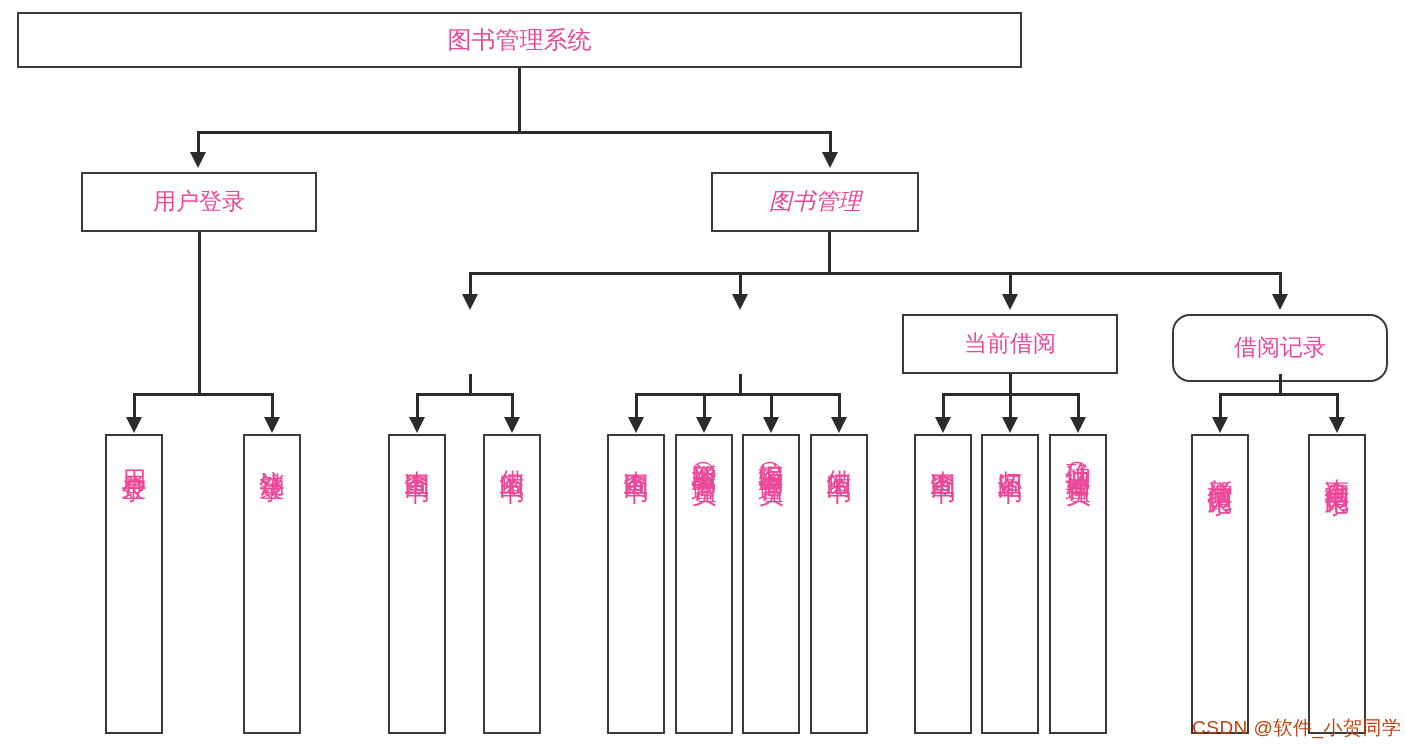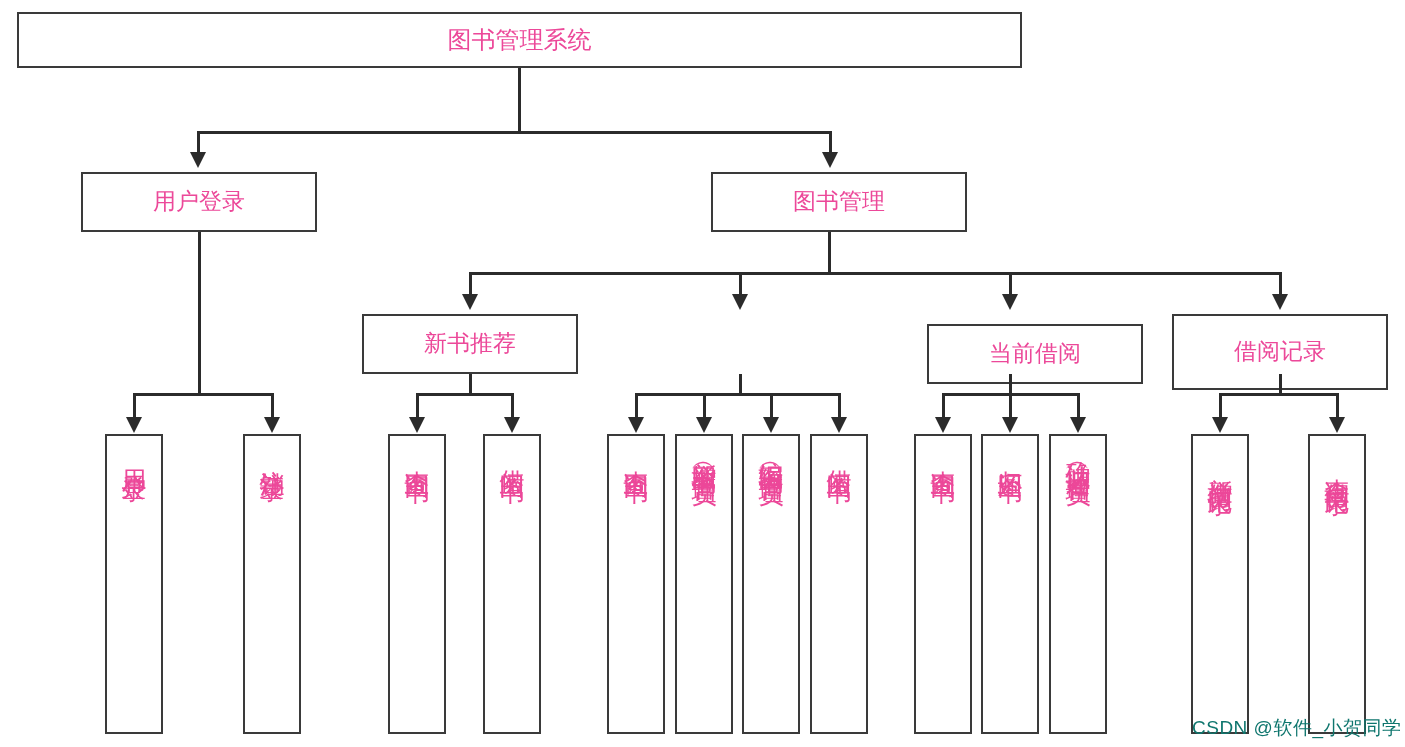--- a/index.html
+++ b/index.html
@@ -72,21 +72,21 @@
     position: absolute;
     width: 0;
     height: 0;
     border-left: 8px solid transparent;
     border-right: 8px solid transparent;
     border-top: 16px solid #2b2b2b;
   }
   #watermark {
     position: absolute;
     font-size: 19px;
-    color: #0f766e;
+    color: #c2410c;
     white-space: nowrap;
     letter-spacing: 0.5px;
   }
 </style>
 </head>
 <body>
 
 <div id="canvas">
 
   <div class="node h" id="node-root" style="left:17px; top:12px; width:1005px; height:56px;">
@@ -97,21 +97,21 @@
   <div class="hline" style="left:197px; top:131px; width:633px;"></div>
   <div class="vline" style="left:197px; top:131px; height:22px;"></div>
   <div class="arrow" style="left:190px; top:152px;"></div>
   <div class="vline" style="left:829px; top:131px; height:22px;"></div>
   <div class="arrow" style="left:822px; top:152px;"></div>
 
   <div class="node h" style="left:81px; top:172px; width:236px; height:60px;">
     <span class="label">用户登录</span>
   </div>
 
-  <div class="node h" style="left:711px; top:172px; width:256px; height:60px;">
+  <div class="node h" style="left:711px; top:172px; width:208px; height:60px;font-style:italic;">
     <span class="label">图书管理</span>
   </div>
 
   <div class="vline" style="left:198px; top:232px; height:163px;"></div>
   <div class="hline" style="left:133px; top:393px; width:139px;"></div>
   <div class="vline" style="left:133px; top:393px; height:25px;"></div>
   <div class="arrow" style="left:126px; top:417px;"></div>
   <div class="vline" style="left:271px; top:393px; height:25px;"></div>
   <div class="arrow" style="left:264px; top:417px;"></div>
 
@@ -119,27 +119,24 @@
   <div class="hline" style="left:469px; top:272px; width:811px;"></div>
   <div class="vline" style="left:469px; top:272px; height:23px;"></div>
   <div class="arrow" style="left:462px; top:294px;"></div>
   <div class="vline" style="left:739px; top:272px; height:23px;"></div>
   <div class="arrow" style="left:732px; top:294px;"></div>
   <div class="vline" style="left:1009px; top:272px; height:23px;"></div>
   <div class="arrow" style="left:1002px; top:294px;"></div>
   <div class="vline" style="left:1279px; top:272px; height:23px;"></div>
   <div class="arrow" style="left:1272px; top:294px;"></div>
 
-  <div class="node h" style="left:362px; top:314px; width:216px; height:60px;">
-    <span class="label">新书推荐</span>
-  </div>
-  <div class="node h" style="left:902px; top:324px; width:216px; height:60px;margin-left:25px;">
+  <div class="node h" style="left:902px; top:314px; width:216px; height:60px;">
     <span class="label">当前借阅</span>
   </div>
-  <div class="node h" style="left:1172px; top:314px; width:216px; height:76px;">
+  <div class="node h" style="left:1172px; top:314px; width:216px; height:68px;border-radius:18px;">
     <span class="label">借阅记录</span>
   </div>
 
   <div class="vline" style="left:469px; top:374px; height:19px;"></div>
   <div class="hline" style="left:416px; top:393px; width:97px;"></div>
   <div class="vline" style="left:416px; top:393px; height:25px;"></div>
   <div class="arrow" style="left:409px; top:417px;"></div>
   <div class="vline" style="left:511px; top:393px; height:25px;"></div>
   <div class="arrow" style="left:504px; top:417px;"></div>
 

